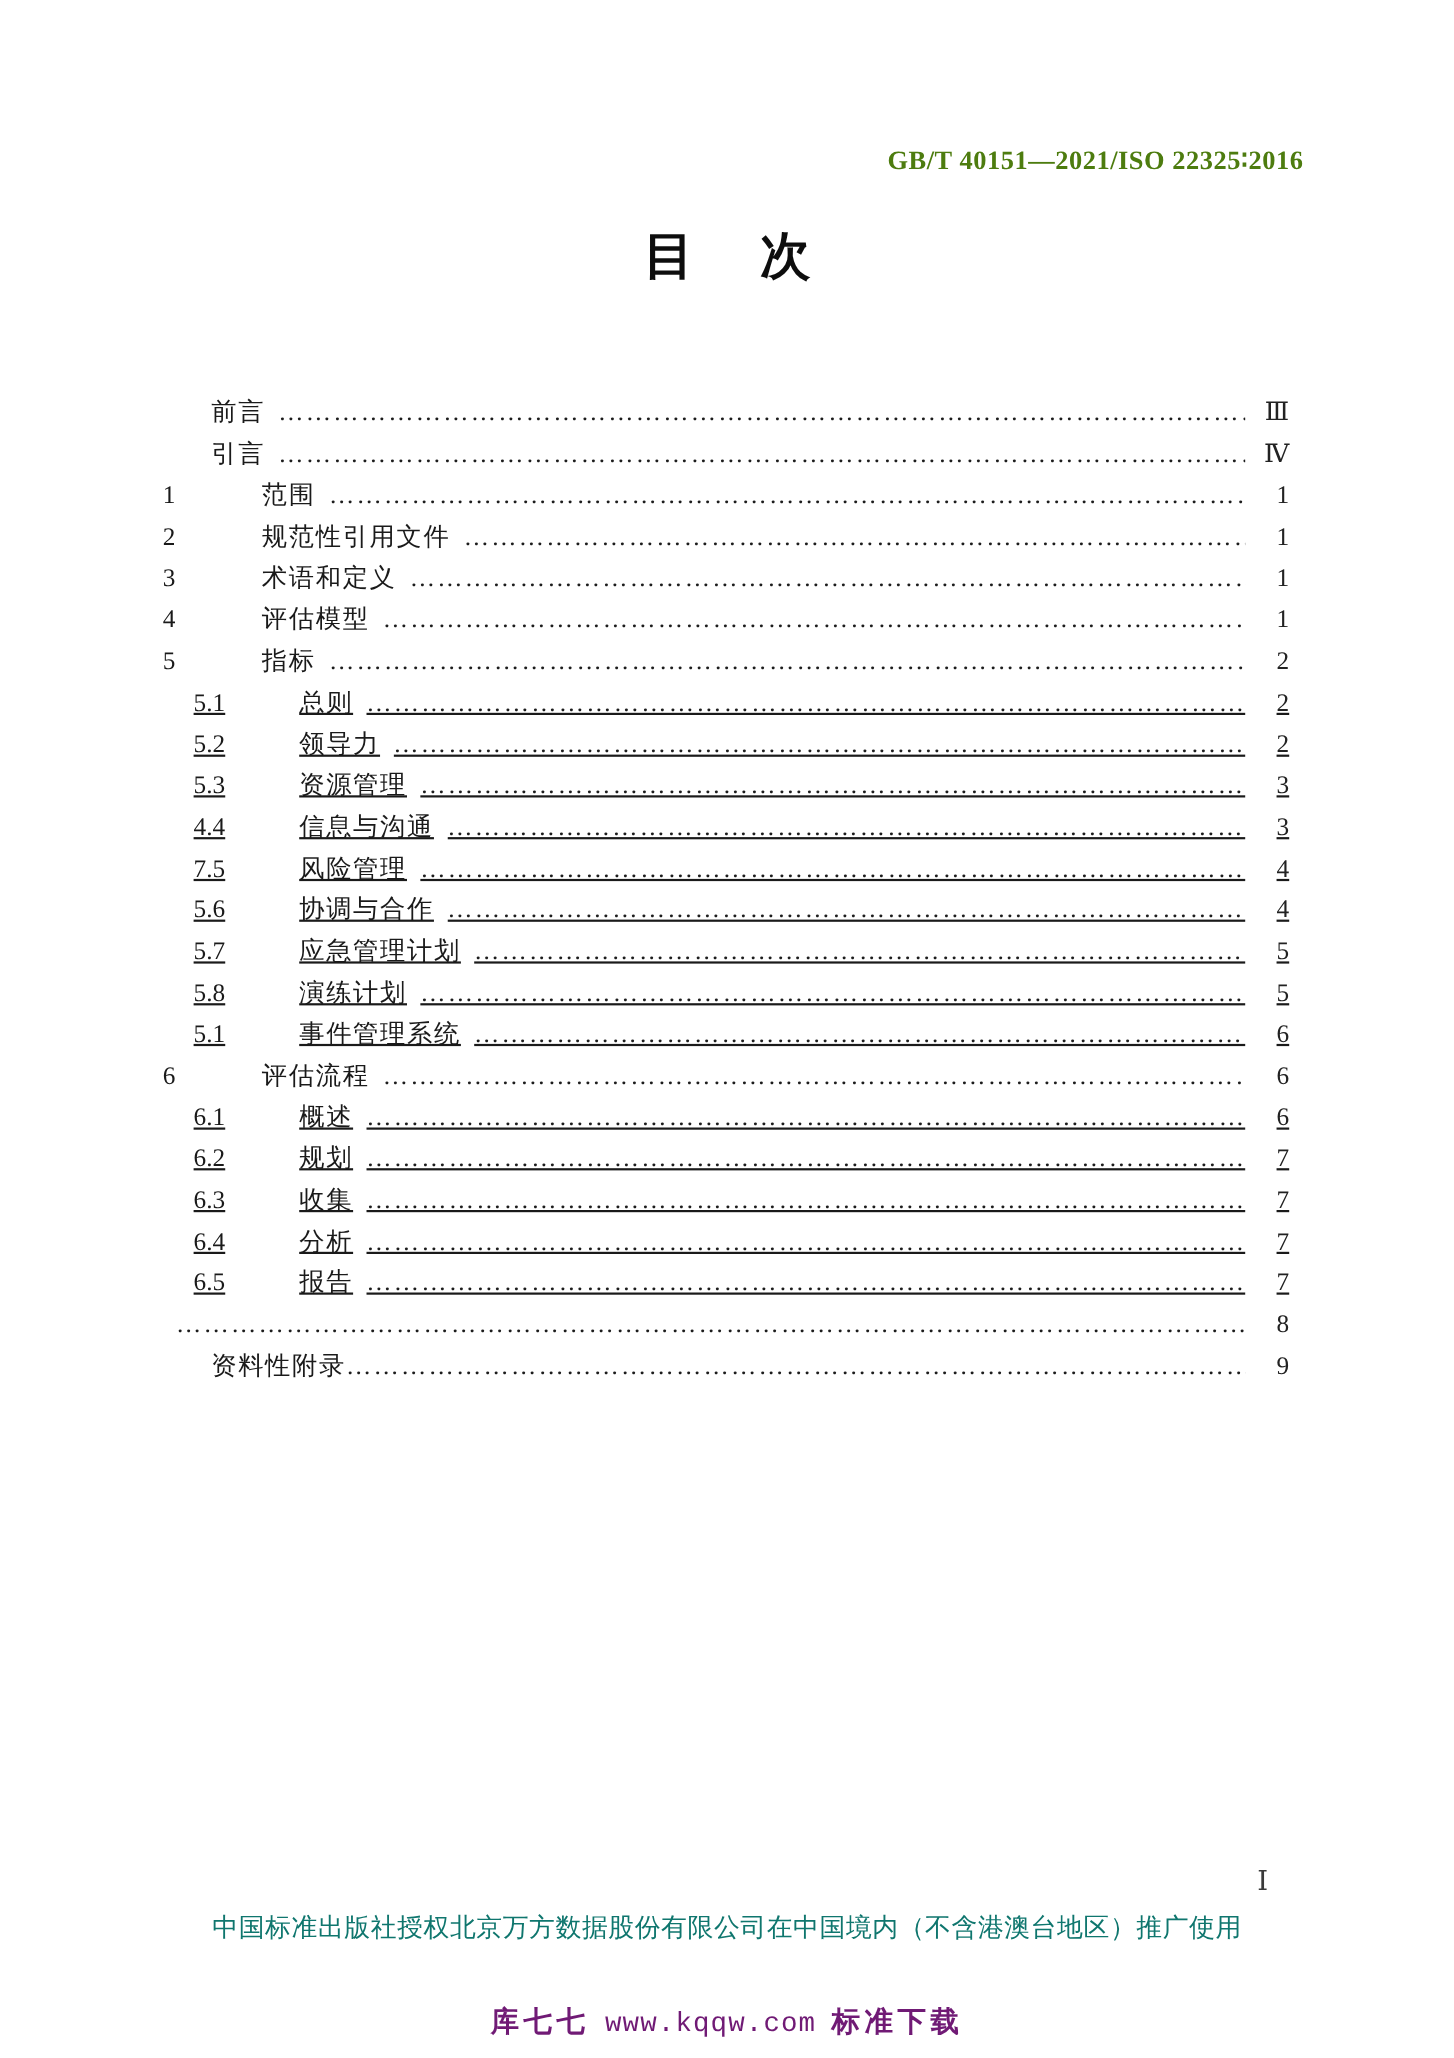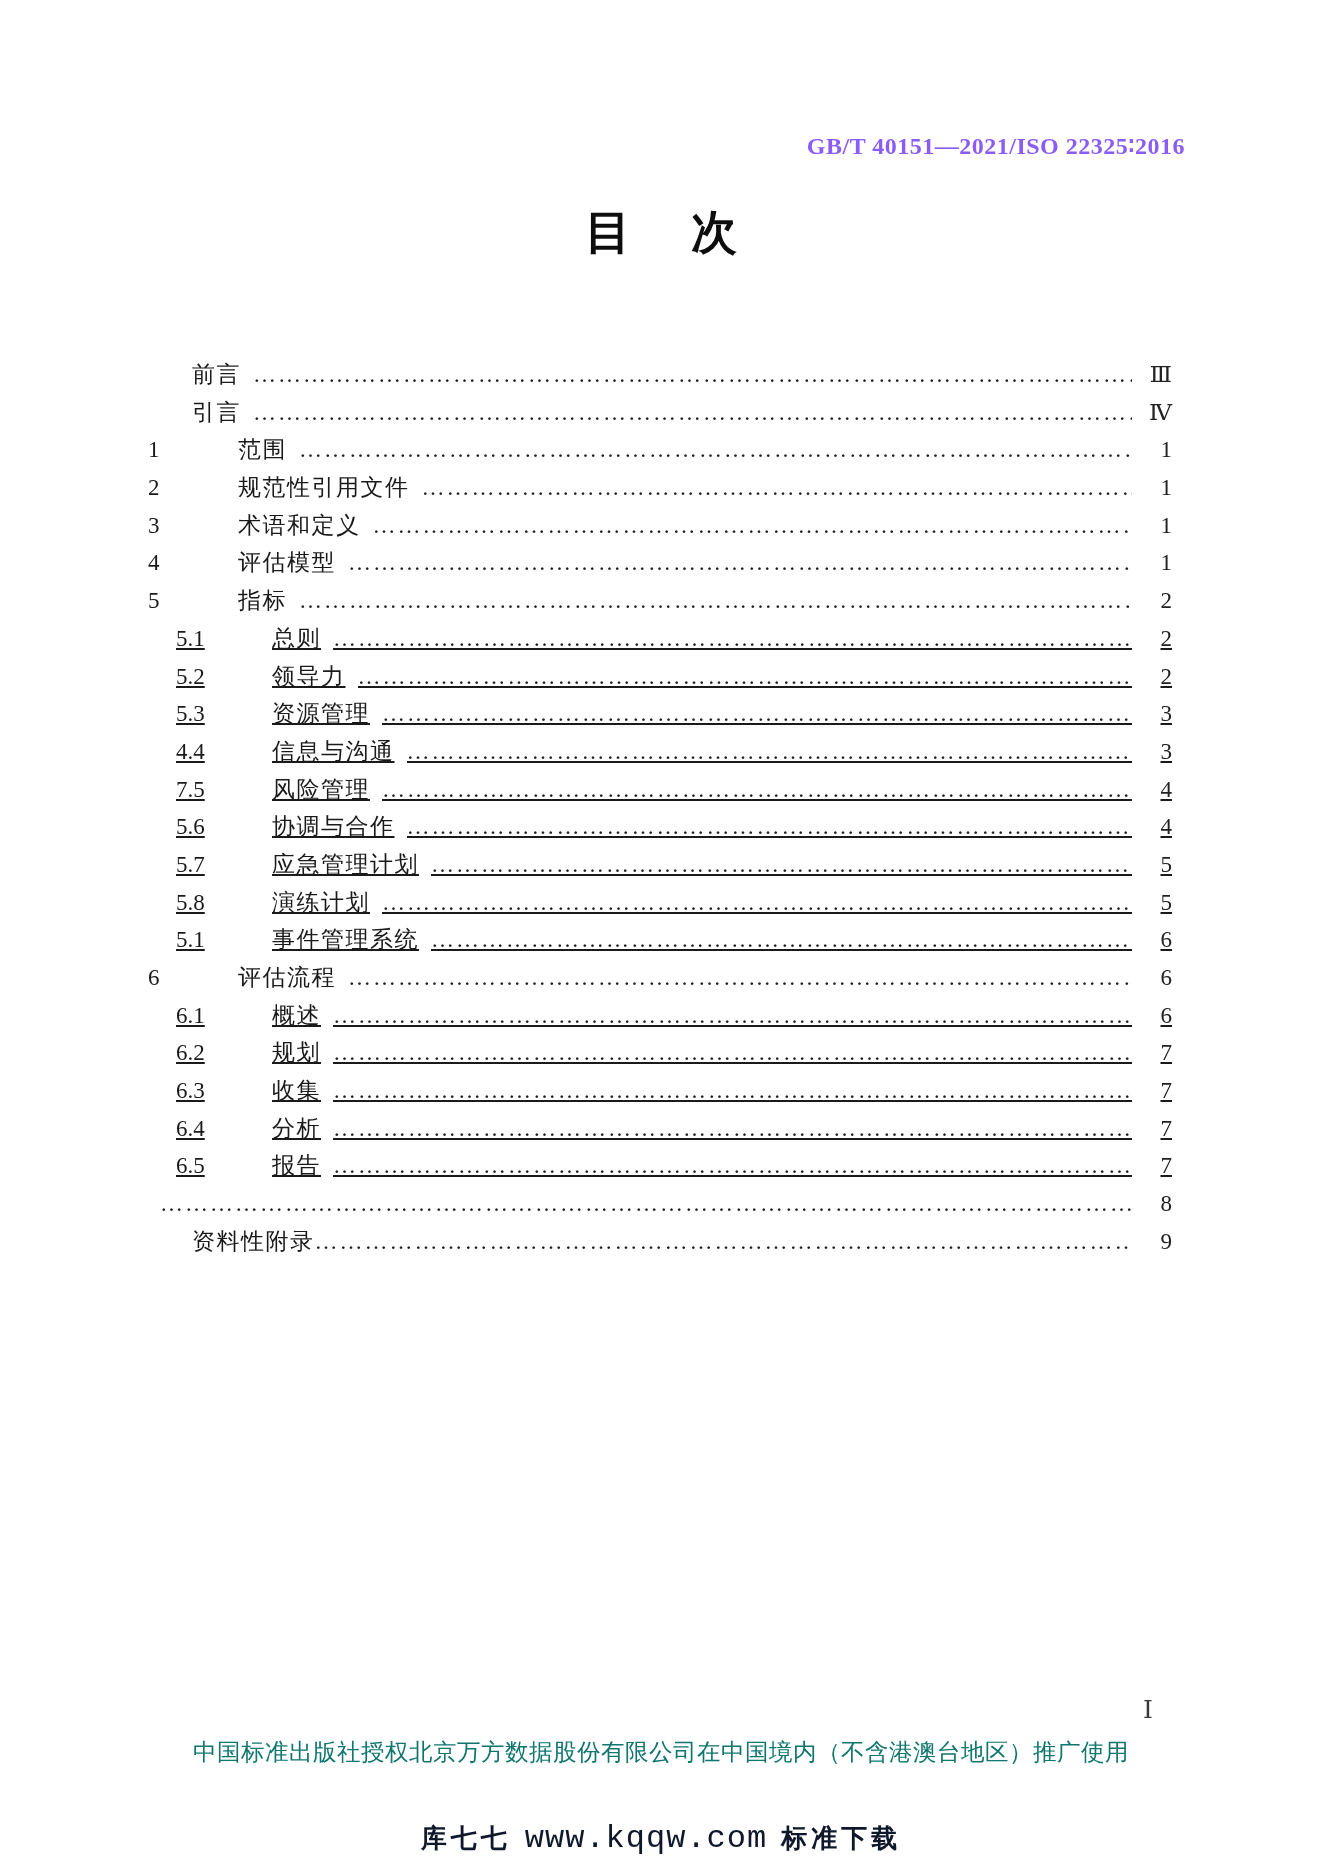--- a/index.html
+++ b/index.html
@@ -12,21 +12,21 @@
     overflow: hidden;
   }
   .page { position: relative; width: 1322px; height: 1871px; background: #fff; }
 
   
   .std-header {
     position: absolute;
     top: 132px; right: 137px;
     font-size: 24px; font-weight: bold;
     letter-spacing: 0.5px;
-    color: #8b5cf6;
+    color: #4d7c0f;
     white-space: nowrap;
   }
 
   
   .doc-title {
     position: absolute;
     top: 206px; left: 0; width: 100%;
     display: flex; justify-content: center; gap: 60px;
     font-family: "Liberation Sans", "DejaVu Sans", sans-serif;
     font-size: 46px; font-weight: bold; color: #0d0d0d;
@@ -90,21 +90,21 @@
     font-size: 26px;
   }
   .watermark .wm-brand,
   .watermark .wm-suffix {
     font-weight: bold;
     font-family: "Liberation Sans", "DejaVu Sans", sans-serif;
     letter-spacing: 4px;
   }
   .watermark .wm-url {
     font-family: "Liberation Mono", "DejaVu Sans Mono", monospace;
-    font-size: 32px;
+    font-size: 25px;
     letter-spacing: 1px;
   }
 </style>
 </head>
 <body>
 
 <div class="page">
 
   <div class="std-header">GB/T 40151—2021/ISO 22325∶2016</div>
 
@@ -256,19 +256,19 @@
       <span class="toc-label">资料性附录</span>
       <span class="toc-leader">……………………………………………………………………………………………………………………………………………………………………………………………………………………</span>
       <span class="toc-page">9</span>
     </div>
     </div>
 
   <div class="page-roman">Ⅰ</div>
 
   <div class="auth-footer">中国标准出版社授权北京万方数据股份有限公司在中国境内（不含港澳台地区）推广使用</div>
 
-  <div class="watermark" style="color: #0f172a;">
+  <div class="watermark" style="color: #701a75;">
     <span class="wm-brand">库七七</span>
     <span class="wm-url">www.kqqw.com</span>
     <span class="wm-suffix">标准下载</span>
   </div>
 
 </div>
 
 </body></html>

